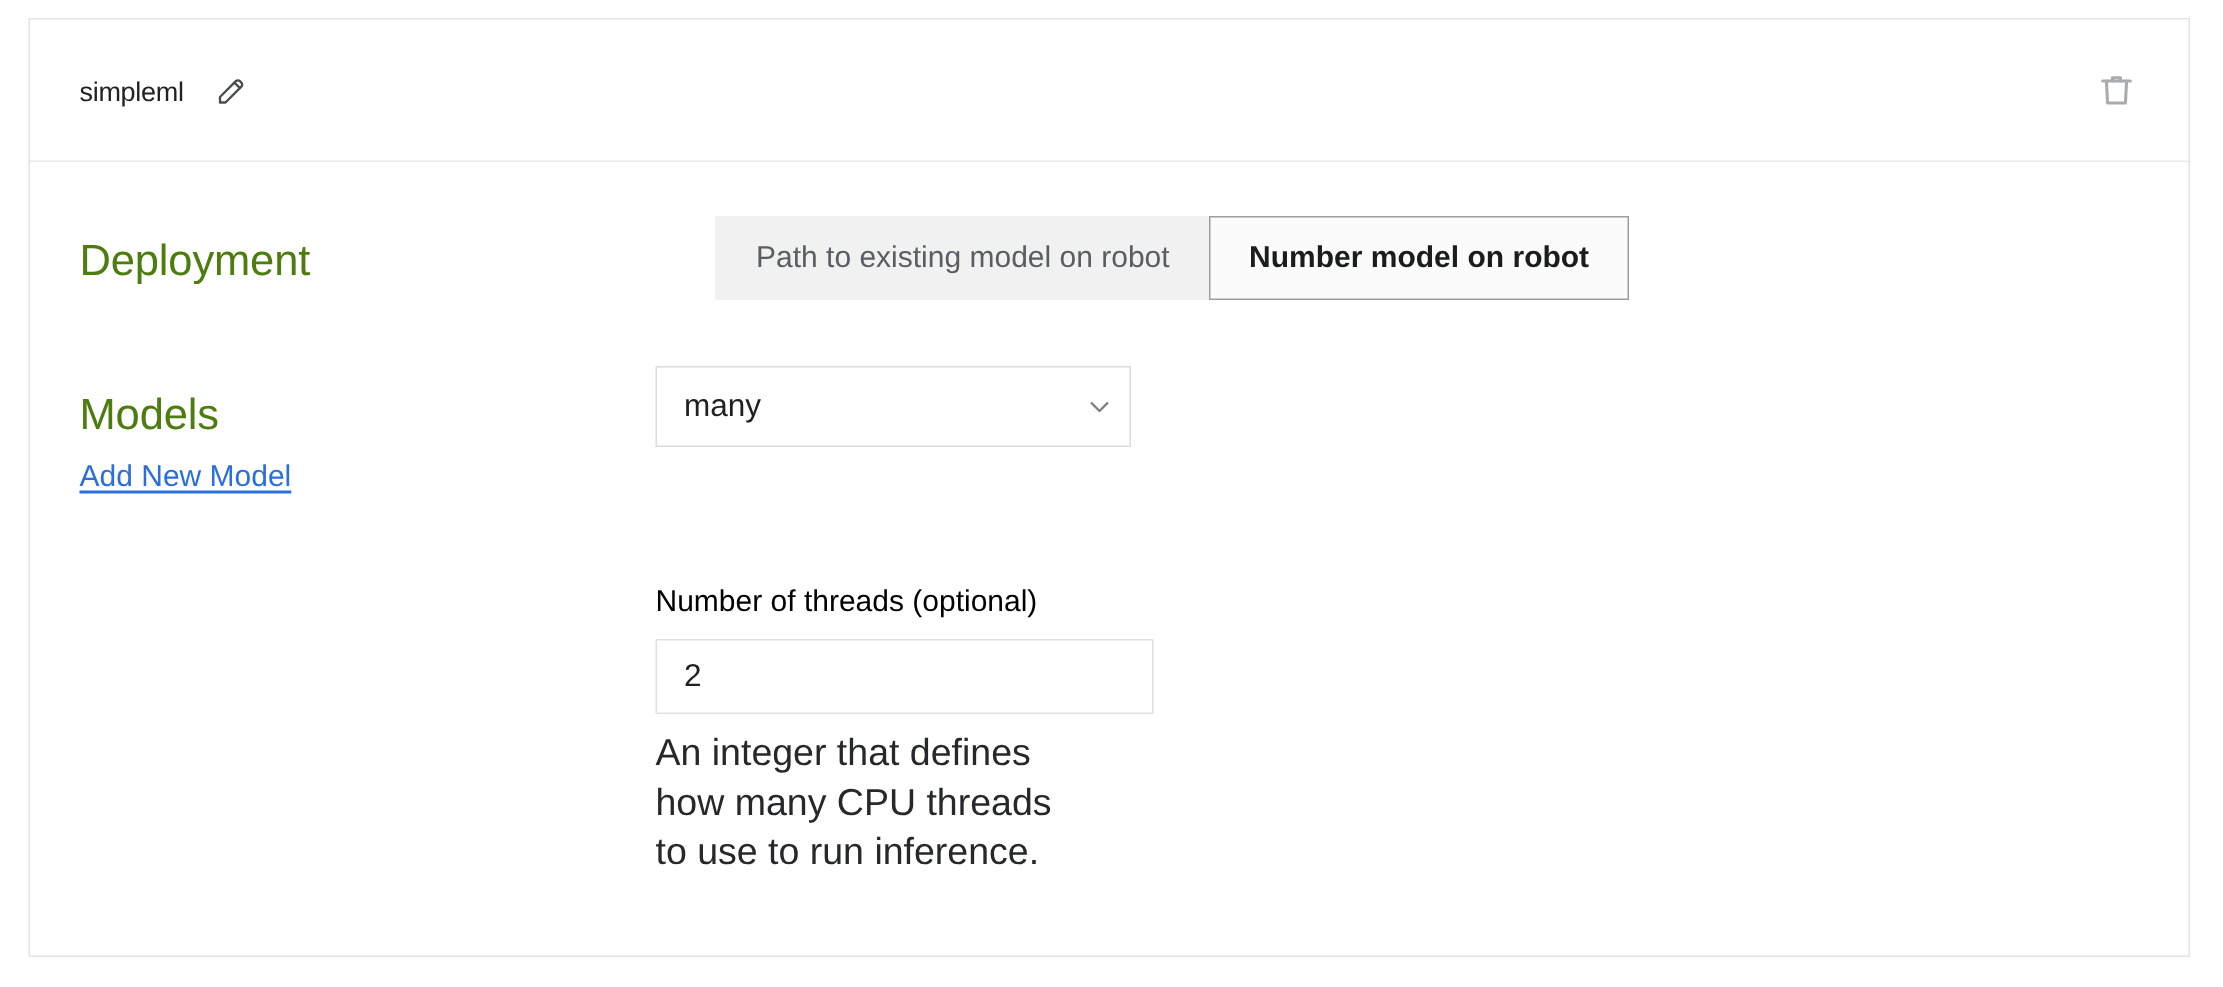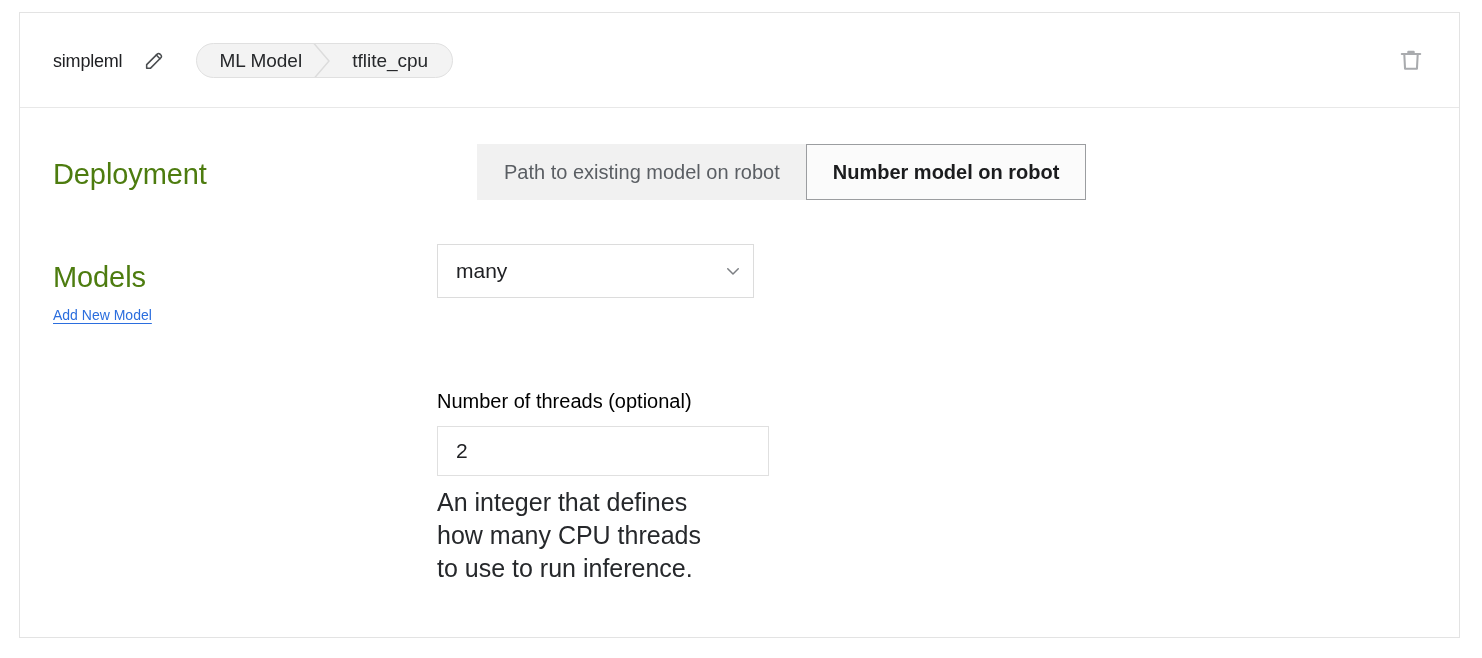--- a/index.html
+++ b/index.html
@@ -162,21 +162,21 @@
     font-weight: 700;
     border: 1px solid #9b9da0;
   }
 
   
   #lbl-models { top: 153px; }
   .add-link {
     position: absolute;
     left: 33px;
     top: 199px;
-    font-size: 14px;
+    font-size: 20px;
     color: #2b6ede;
     text-decoration: underline;
     text-underline-offset: 3px;
     cursor: pointer;
     white-space: nowrap;
   }
 
   .select-wrap {
     position: absolute;
     left: 417px;
@@ -250,29 +250,20 @@
     <div class="header-left">
       <div class="title">simpleml</div>
 
       <span class="edit-icon">
         <svg width="22" height="22" viewBox="0 0 24 24" fill="none" stroke="#4a4d50" stroke-width="1.7" stroke-linecap="round" stroke-linejoin="round">
           <path d="M4 20h4L19.5 8.5a2.1 2.1 0 0 0 0-3L18.5 4.5a2.1 2.1 0 0 0-3 0L4 16v4z"></path>
           <path d="M14.5 5.5l4 4"></path>
         </svg>
       </span>
 
-      <div class="crumb-pill">
-        <div class="crumb crumb-first">ML Model</div>
-        <div class="crumb-sep">
-          <svg width="20" height="35" viewBox="0 0 20 35">
-            <path d="M2 0 L17 17.5 L2 35" fill="none" stroke="#dcdcdc" stroke-width="1.5"></path>
-          </svg>
-        </div>
-        <div class="crumb crumb-last">tflite_cpu</div>
-      </div>
     </div>
 
     <button class="trash-btn">
       <svg width="26" height="26" viewBox="0 0 24 24" fill="none" stroke="#a9abae" stroke-width="1.9" stroke-linecap="round" stroke-linejoin="round">
         <path d="M3.5 6.5h17"></path>
         <path d="M9.5 6.5V4.5h5v2"></path>
         <path d="M5.8 6.5l0.7 13.5h11l0.7-13.5"></path>
       </svg>
     </button>
   </div>

